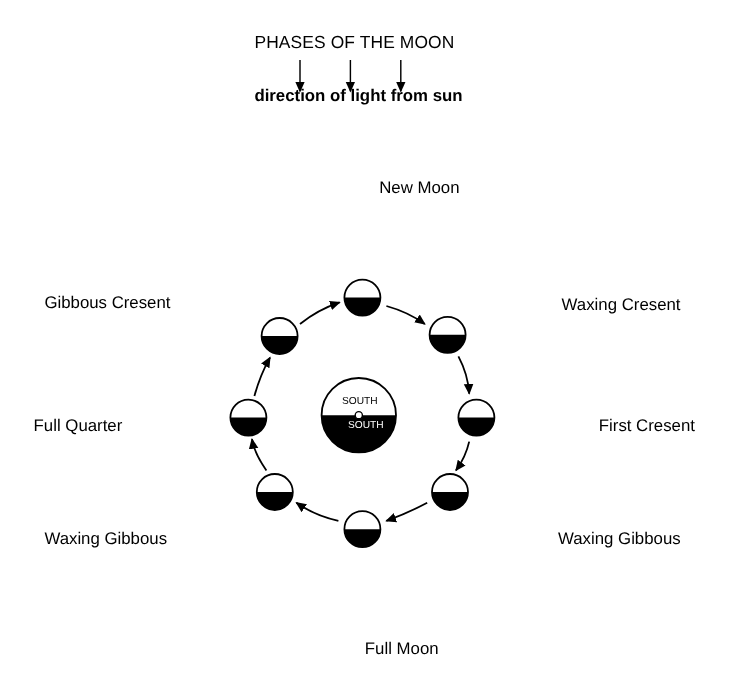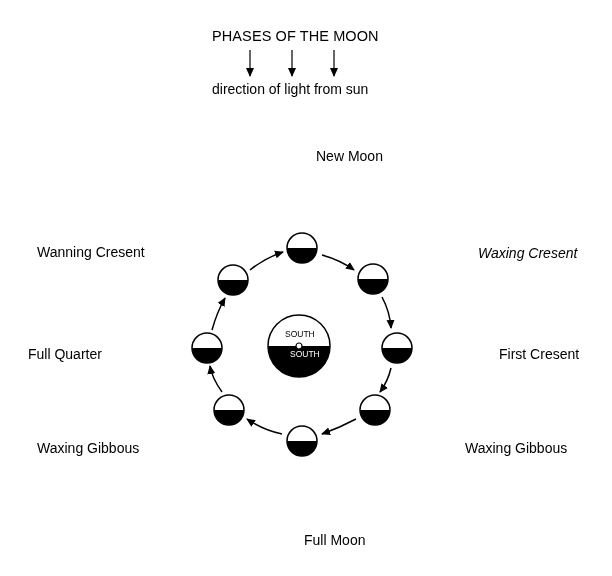--- a/index.html
+++ b/index.html
@@ -1,20 +1,20 @@
 <!DOCTYPE html>
 <html><head>
 <meta charset="utf-8">
 <style>
   html, body { margin:0; padding:0; background:#ffffff; }
   body { width:612px; height:576px; position:relative; overflow:hidden;
          font-family: "Liberation Sans", sans-serif; color:#000; }
   .txt { position:absolute; white-space:nowrap; font-size:14px; line-height:16px; }
   .title { left:212px; top:28px; font-size:14.5px; letter-spacing:0.1px;text-align:center; }
-  .subtitle { left:212px; top:81px; }
+  .subtitle { left:212px; top:71px;font-weight:bold; }
   svg.diagram { position:absolute; left:0; top:0; }
   .pole-label { position:absolute; font-size:8.5px; line-height:9px; }
 </style>
 </head>
 <body>
 
 <div class="txt title">PHASES OF THE MOON</div>
 <div class="txt subtitle">direction of light from sun</div>
 
 <svg class="diagram" width="612" height="576" viewBox="0 0 612 576">
@@ -80,19 +80,19 @@
     <circle r="31" fill="#fff" stroke="#000" stroke-width="1.5"></circle>
     <path d="M-31,0 A31,31 0 0,0 31,0 Z" fill="#000"></path>
     <circle r="3" fill="#fff" stroke="#000" stroke-width="1.2"></circle>
   </g>
 </svg>
 
 <div class="pole-label" style="left:285px; top:330px;">SOUTH</div>
 <div class="pole-label" style="left:290px; top:350px; color:#fff;">SOUTH</div>
 
 <div class="txt" style="left:268px; top:148px;margin-left:48px;">New Moon</div>
-<div class="txt" style="left:478px; top:245px;font-style:italic;">Waxing Cresent</div>
+<div class="txt" style="left:468px; top:245px;">Waxing Cresent</div>
 <div class="txt" style="left:499px; top:346px;">First Cresent</div>
 <div class="txt" style="left:465px; top:440px;">Waxing Gibbous</div>
 <div class="txt" style="left:268px; top:532px;margin-left:36px;">Full Moon</div>
 <div class="txt" style="left:37px; top:440px;">Waxing Gibbous</div>
 <div class="txt" style="left:28px; top:346px;">Full Quarter</div>
-<div class="txt" style="left:37px; top:244px;">Wanning Cresent</div>
+<div class="txt" style="left:37px; top:244px;">Gibbous Cresent</div>
 
 </body></html>

